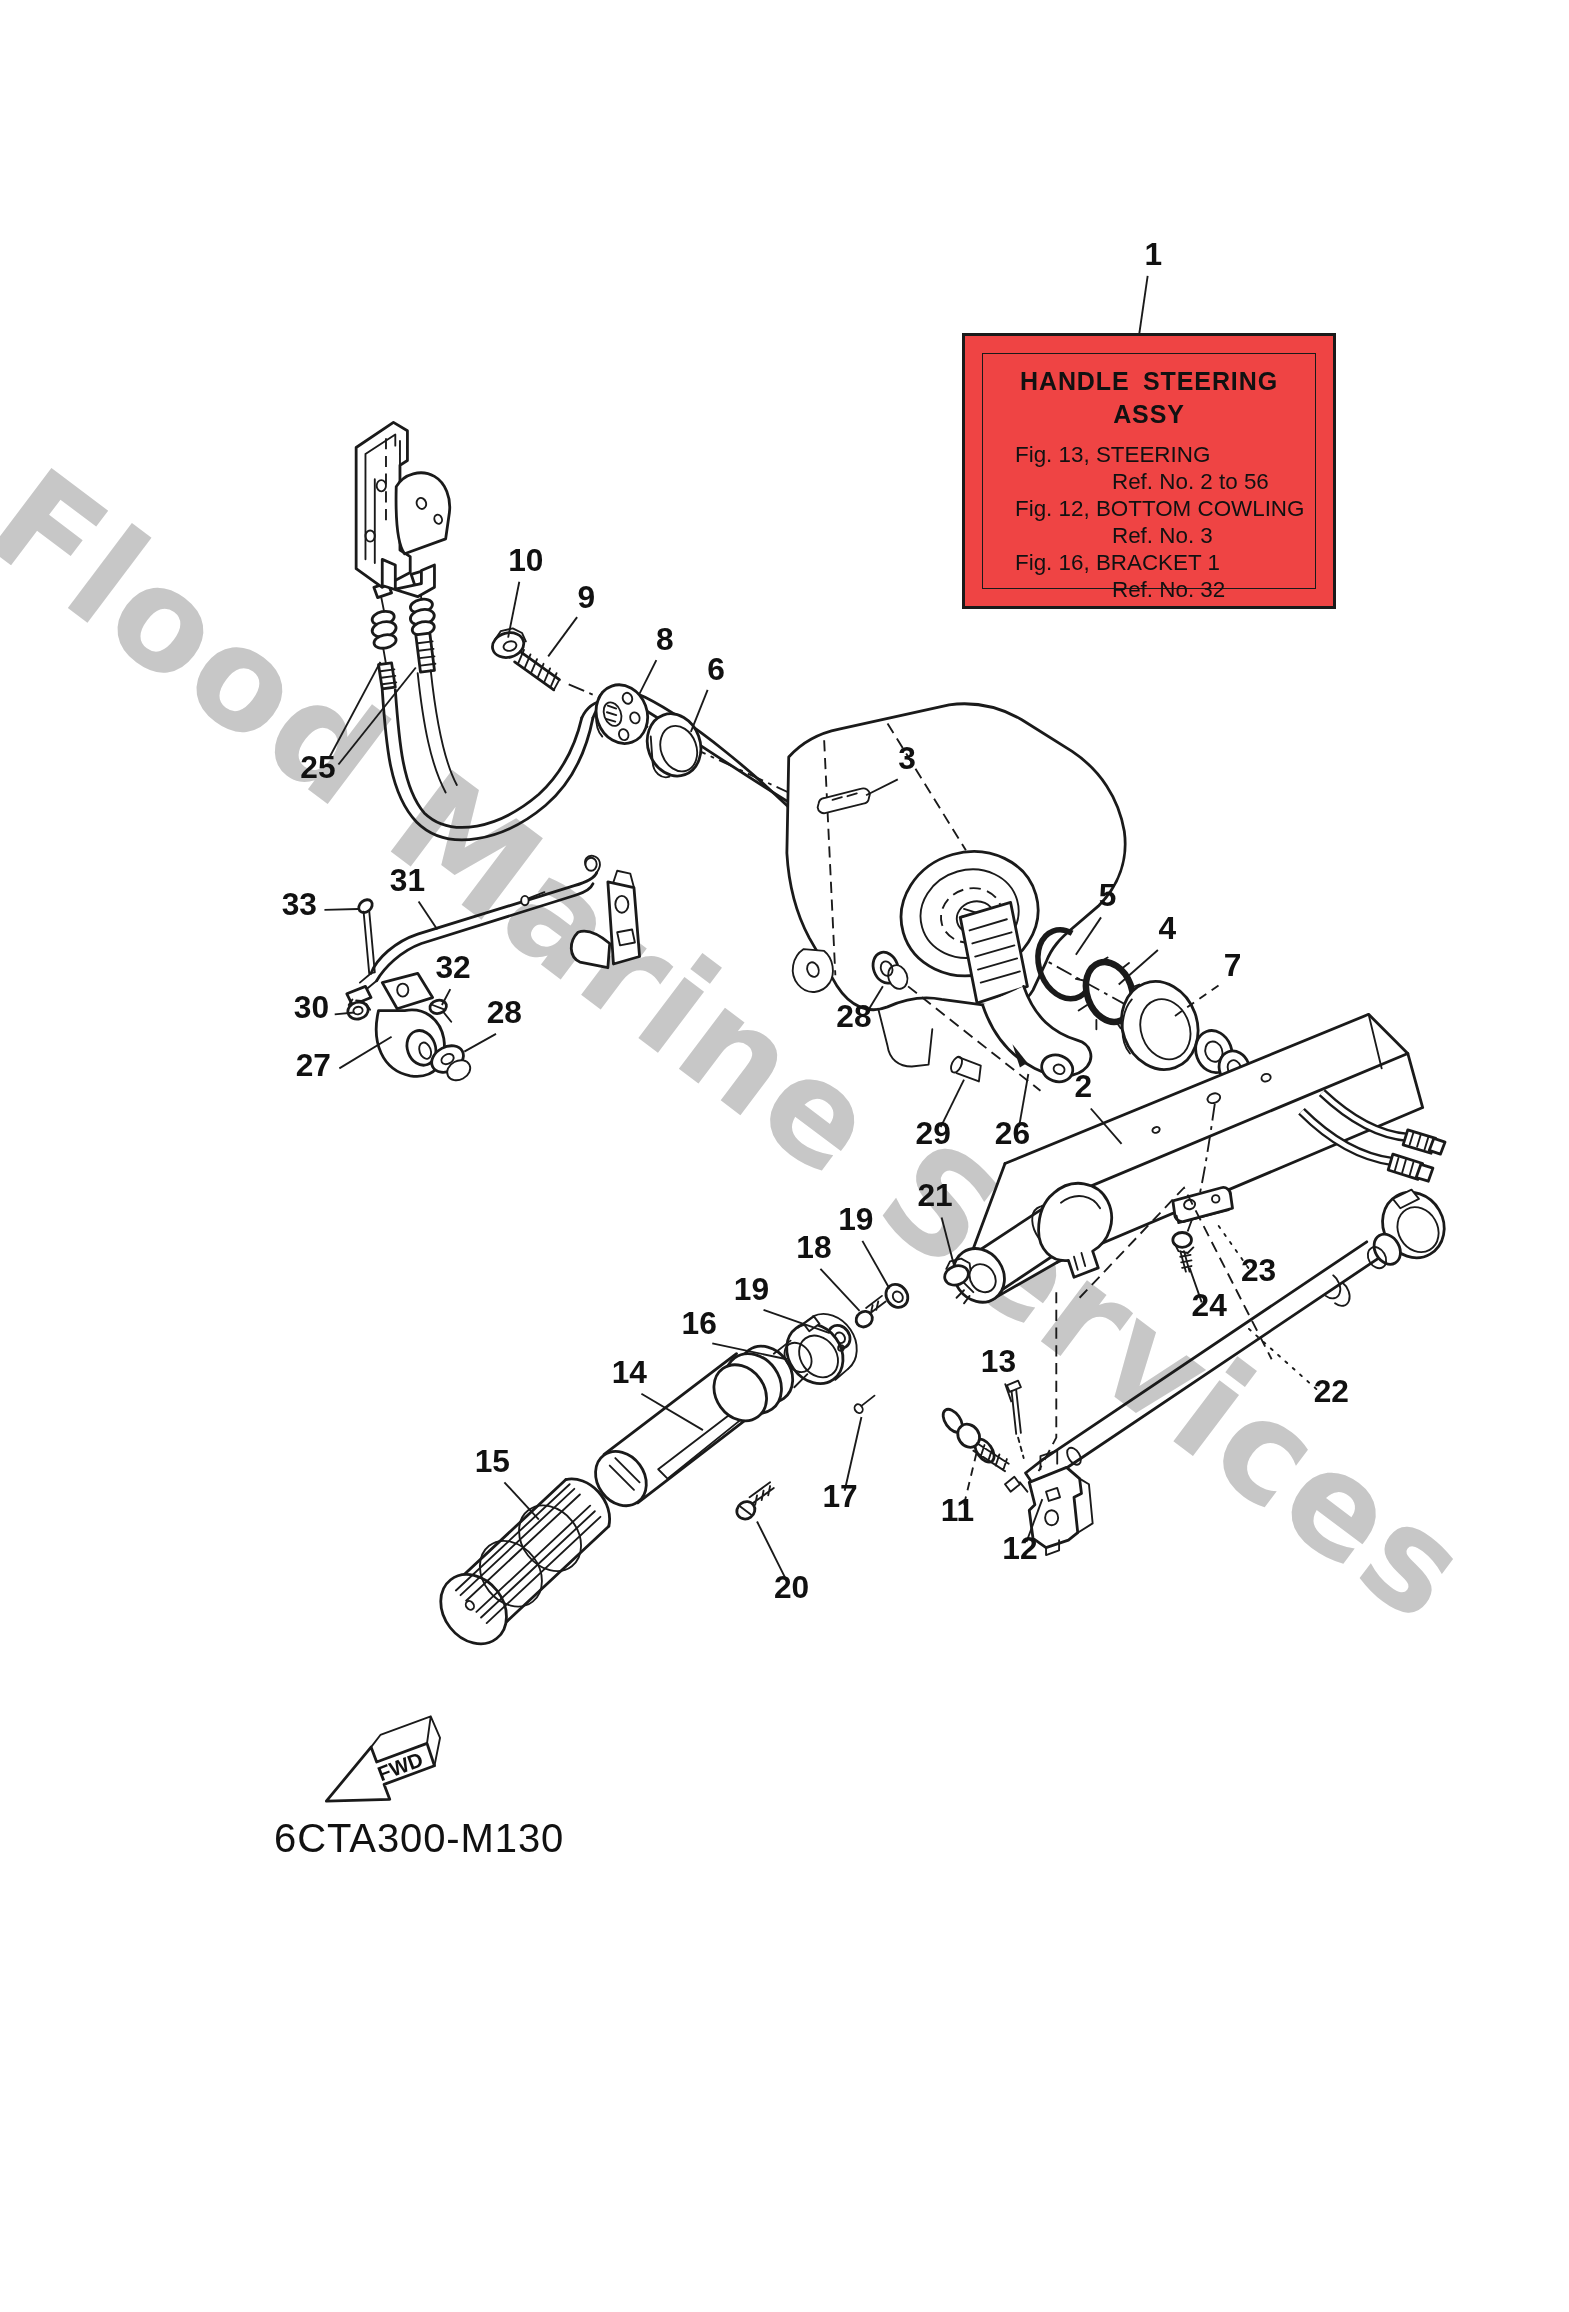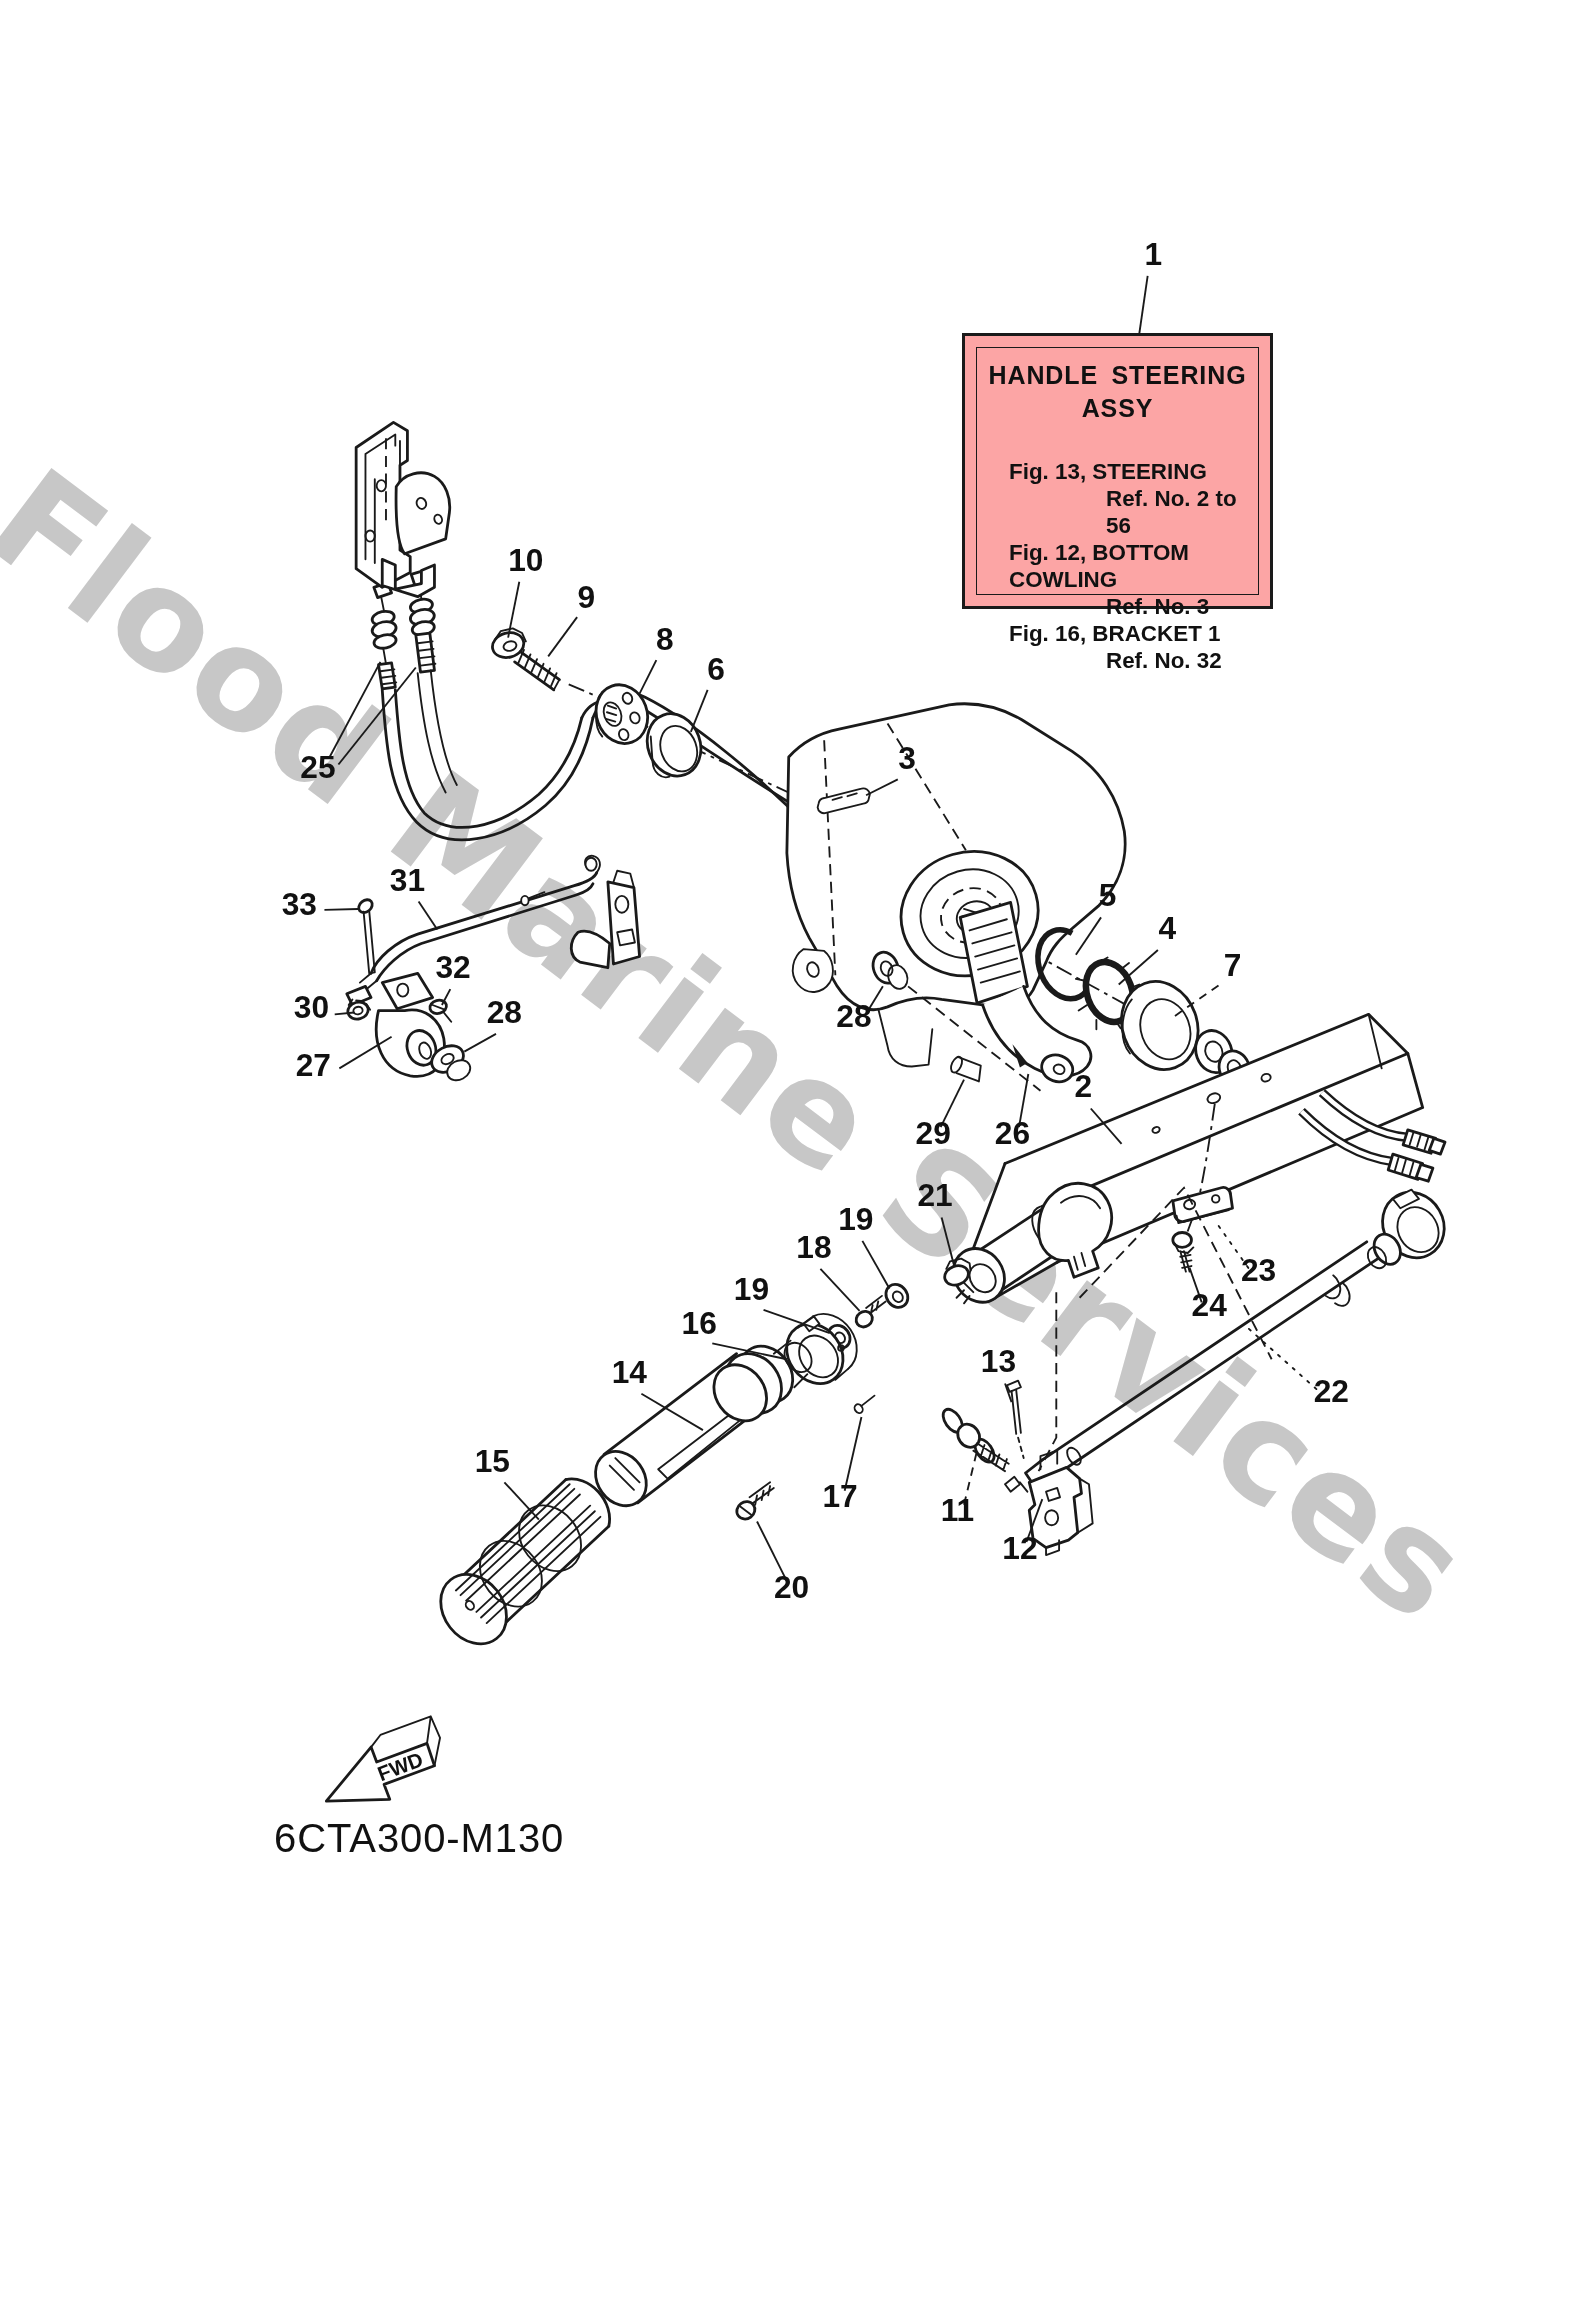--- a/index.html
+++ b/index.html
@@ -2,26 +2,26 @@
 <html style="font-size:15px"><head>
 <meta charset="utf-8">
 <style>
   html,body{margin:0;padding:0;background:#e8e8e8;}
   .page{position:relative;width:1570px;height:2313px;background:#fff;overflow:hidden;
         font-family:"Liberation Sans",sans-serif;}
   .watermark{position:absolute;left:58px;top:438px;font-family:"DejaVu Sans",sans-serif;
         font-weight:bold;font-size:140px;letter-spacing:2.8px;color:#c7c7c7;white-space:nowrap;
         transform:rotate(37deg);transform-origin:0 0;user-select:none;}
   svg.art{position:absolute;left:0;top:0;width:1570px;height:2313px;}
-  .infobox{position:absolute;left:962px;top:333px;width:311px;height:276px;background:#fca5a5;
-        border:3.7px solid #1a1a1a;box-sizing:border-box;padding:11px;}
+  .infobox{position:absolute;left:962px;top:333px;width:374px;height:276px;background:#ef4444;
+        border:3.7px solid #1a1a1a;box-sizing:border-box;padding:17px;}
   .ib-inner{border:1.9px solid #1a1a1a;width:100%;height:100%;box-sizing:border-box;padding-top:11.2px;}
   .ib-title{text-align:center;font-weight:bold;font-size:25px;line-height:33px;color:#111;
         letter-spacing:0.9px;word-spacing:5.6px;}
-  .ib-entries{margin-top:33px;font-weight:bold;font-size:22.4px;line-height:27px;color:#111;}
+  .ib-entries{margin-top:10px;font-weight:normal;font-size:22.4px;line-height:27px;color:#111;}
   .ib-fig{padding-left:32px;}
   .ib-ref{padding-left:129px;}
   .code{position:absolute;left:274px;top:1816px;font-size:40px;color:#111;letter-spacing:0.9px;}
   
   .ink{stroke:#1a1a1a;fill:none;stroke-width:3;stroke-linecap:round;stroke-linejoin:round;}
   .ink2{stroke:#1a1a1a;fill:none;stroke-width:2;stroke-linecap:round;stroke-linejoin:round;}
   .wfill{fill:#ffffff;}
   .axis{stroke:#1a1a1a;stroke-width:2;fill:none;stroke-dasharray:18 6 4 6;}
   .hid{stroke:#1a1a1a;stroke-width:2;fill:none;stroke-dasharray:12 7;}
   .leader{stroke:#1a1a1a;stroke-width:2;fill:none;}

